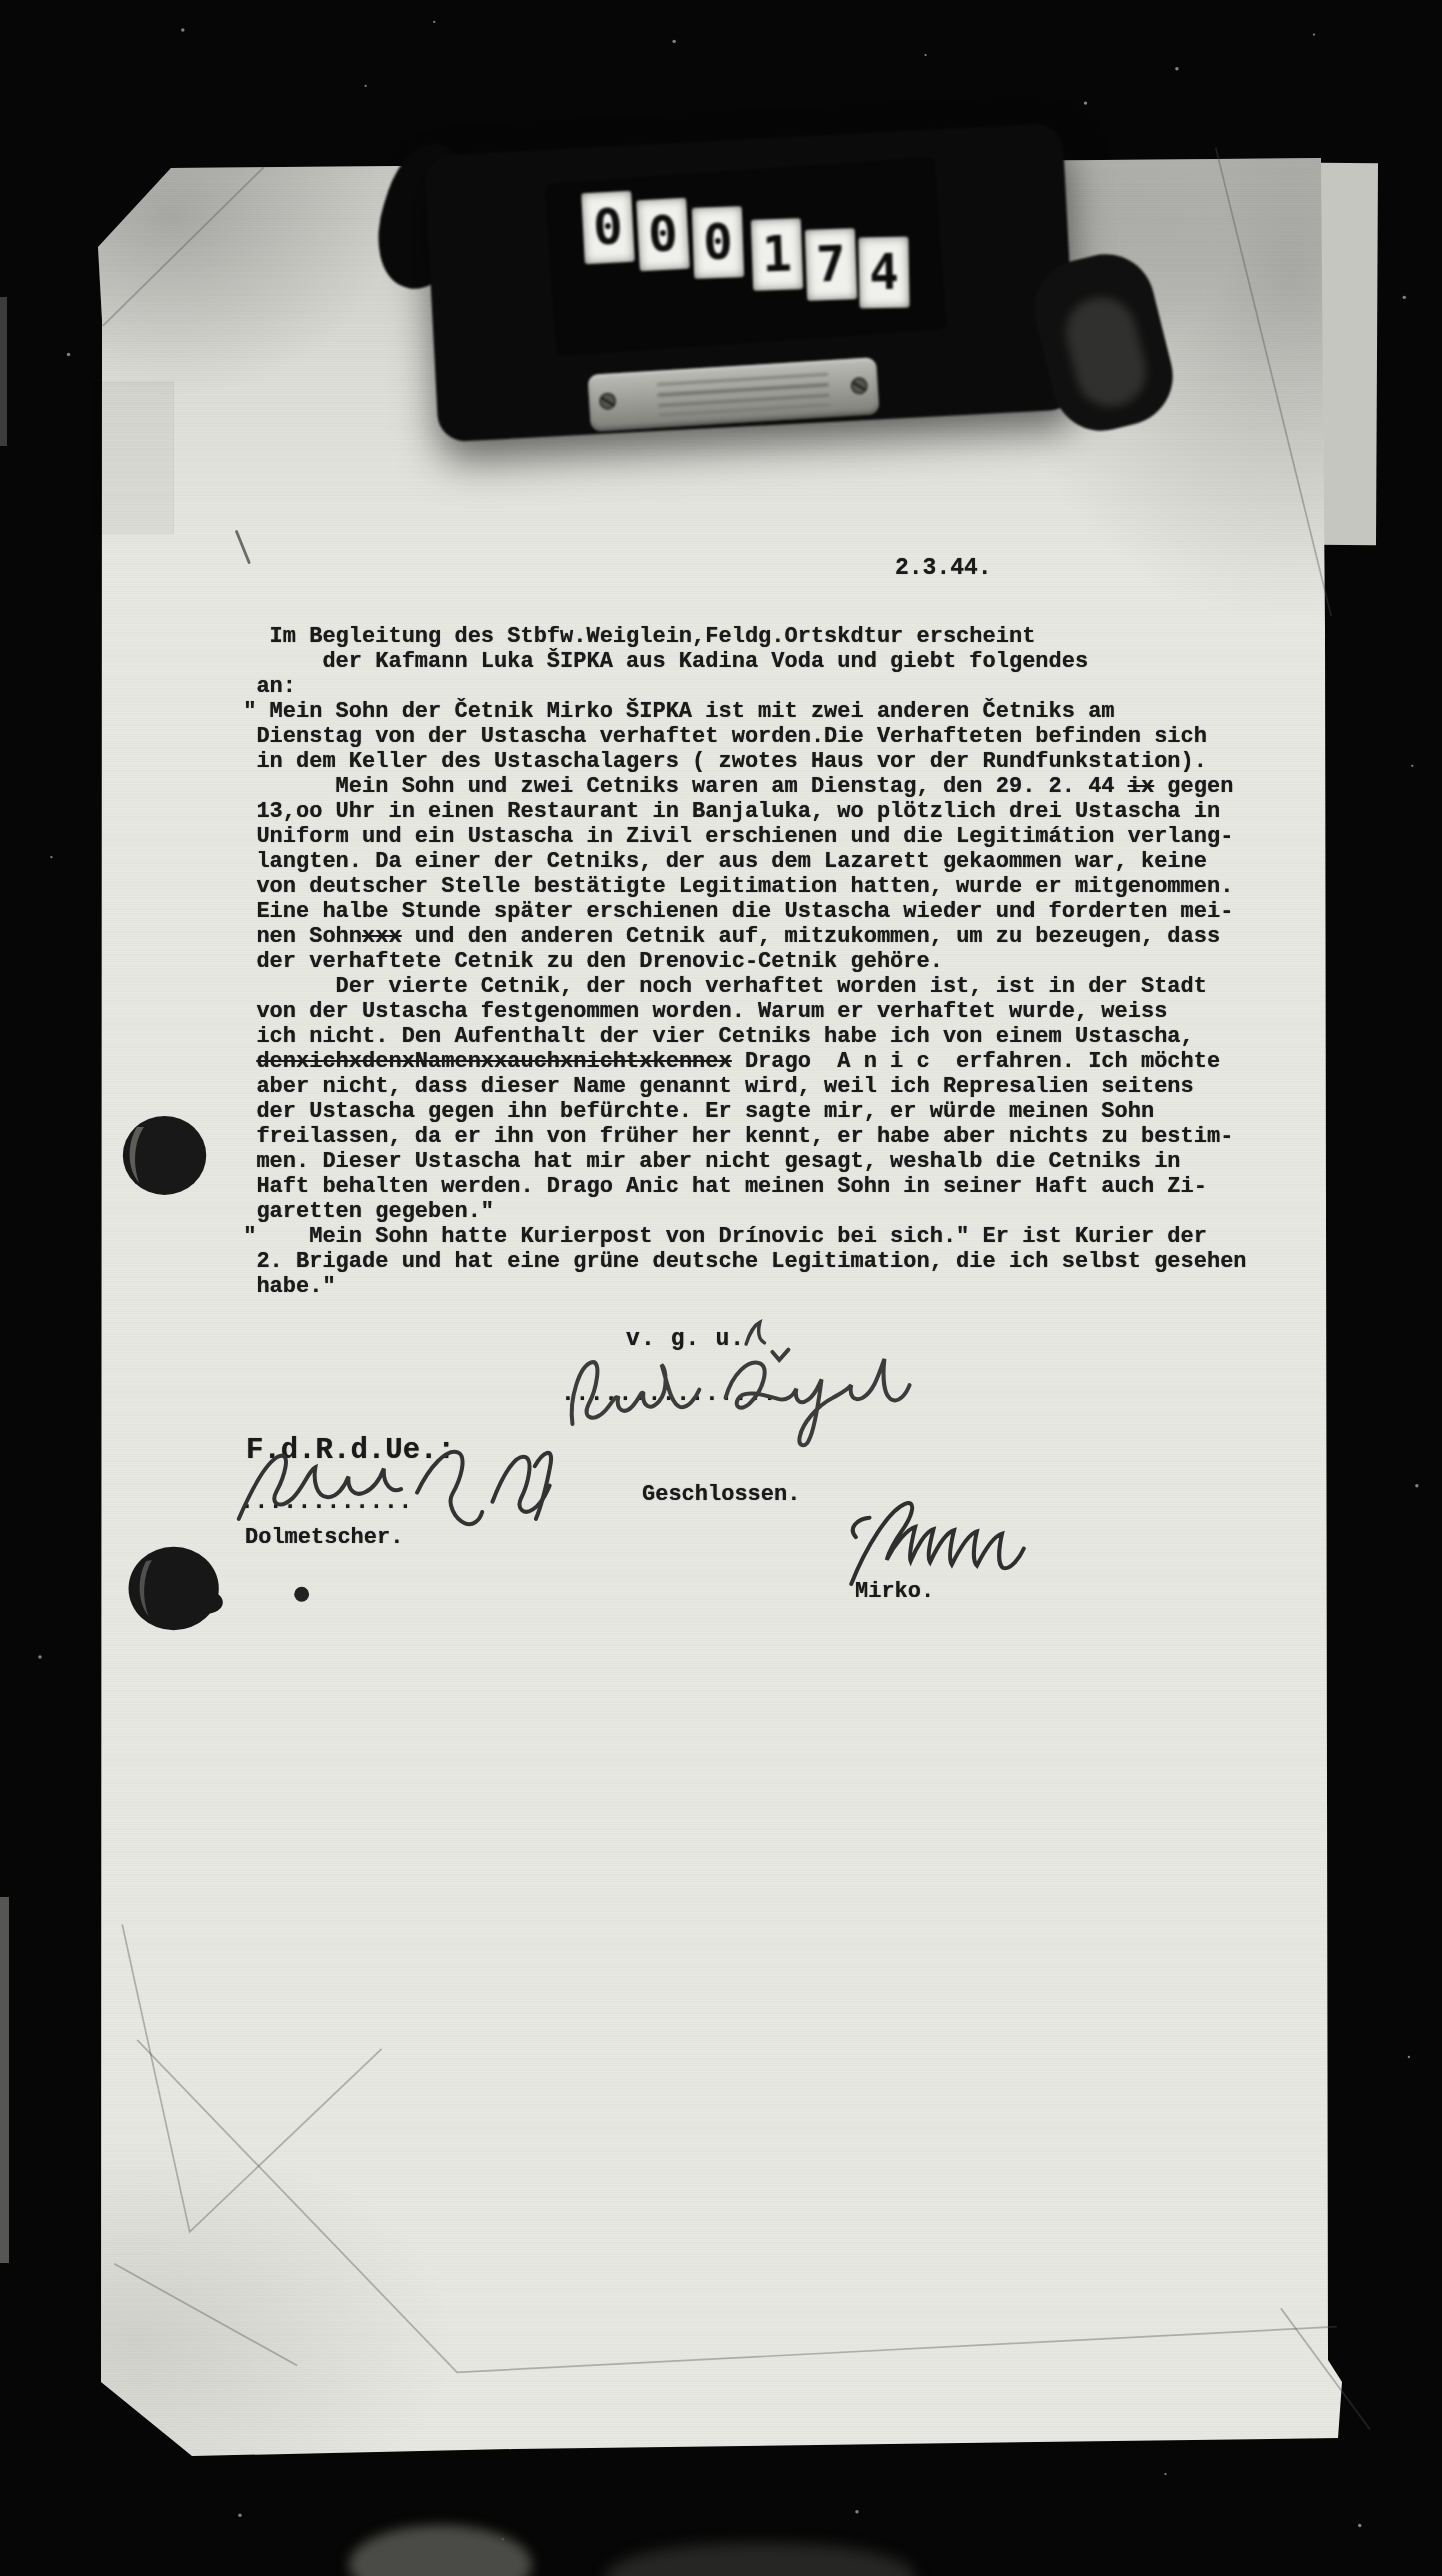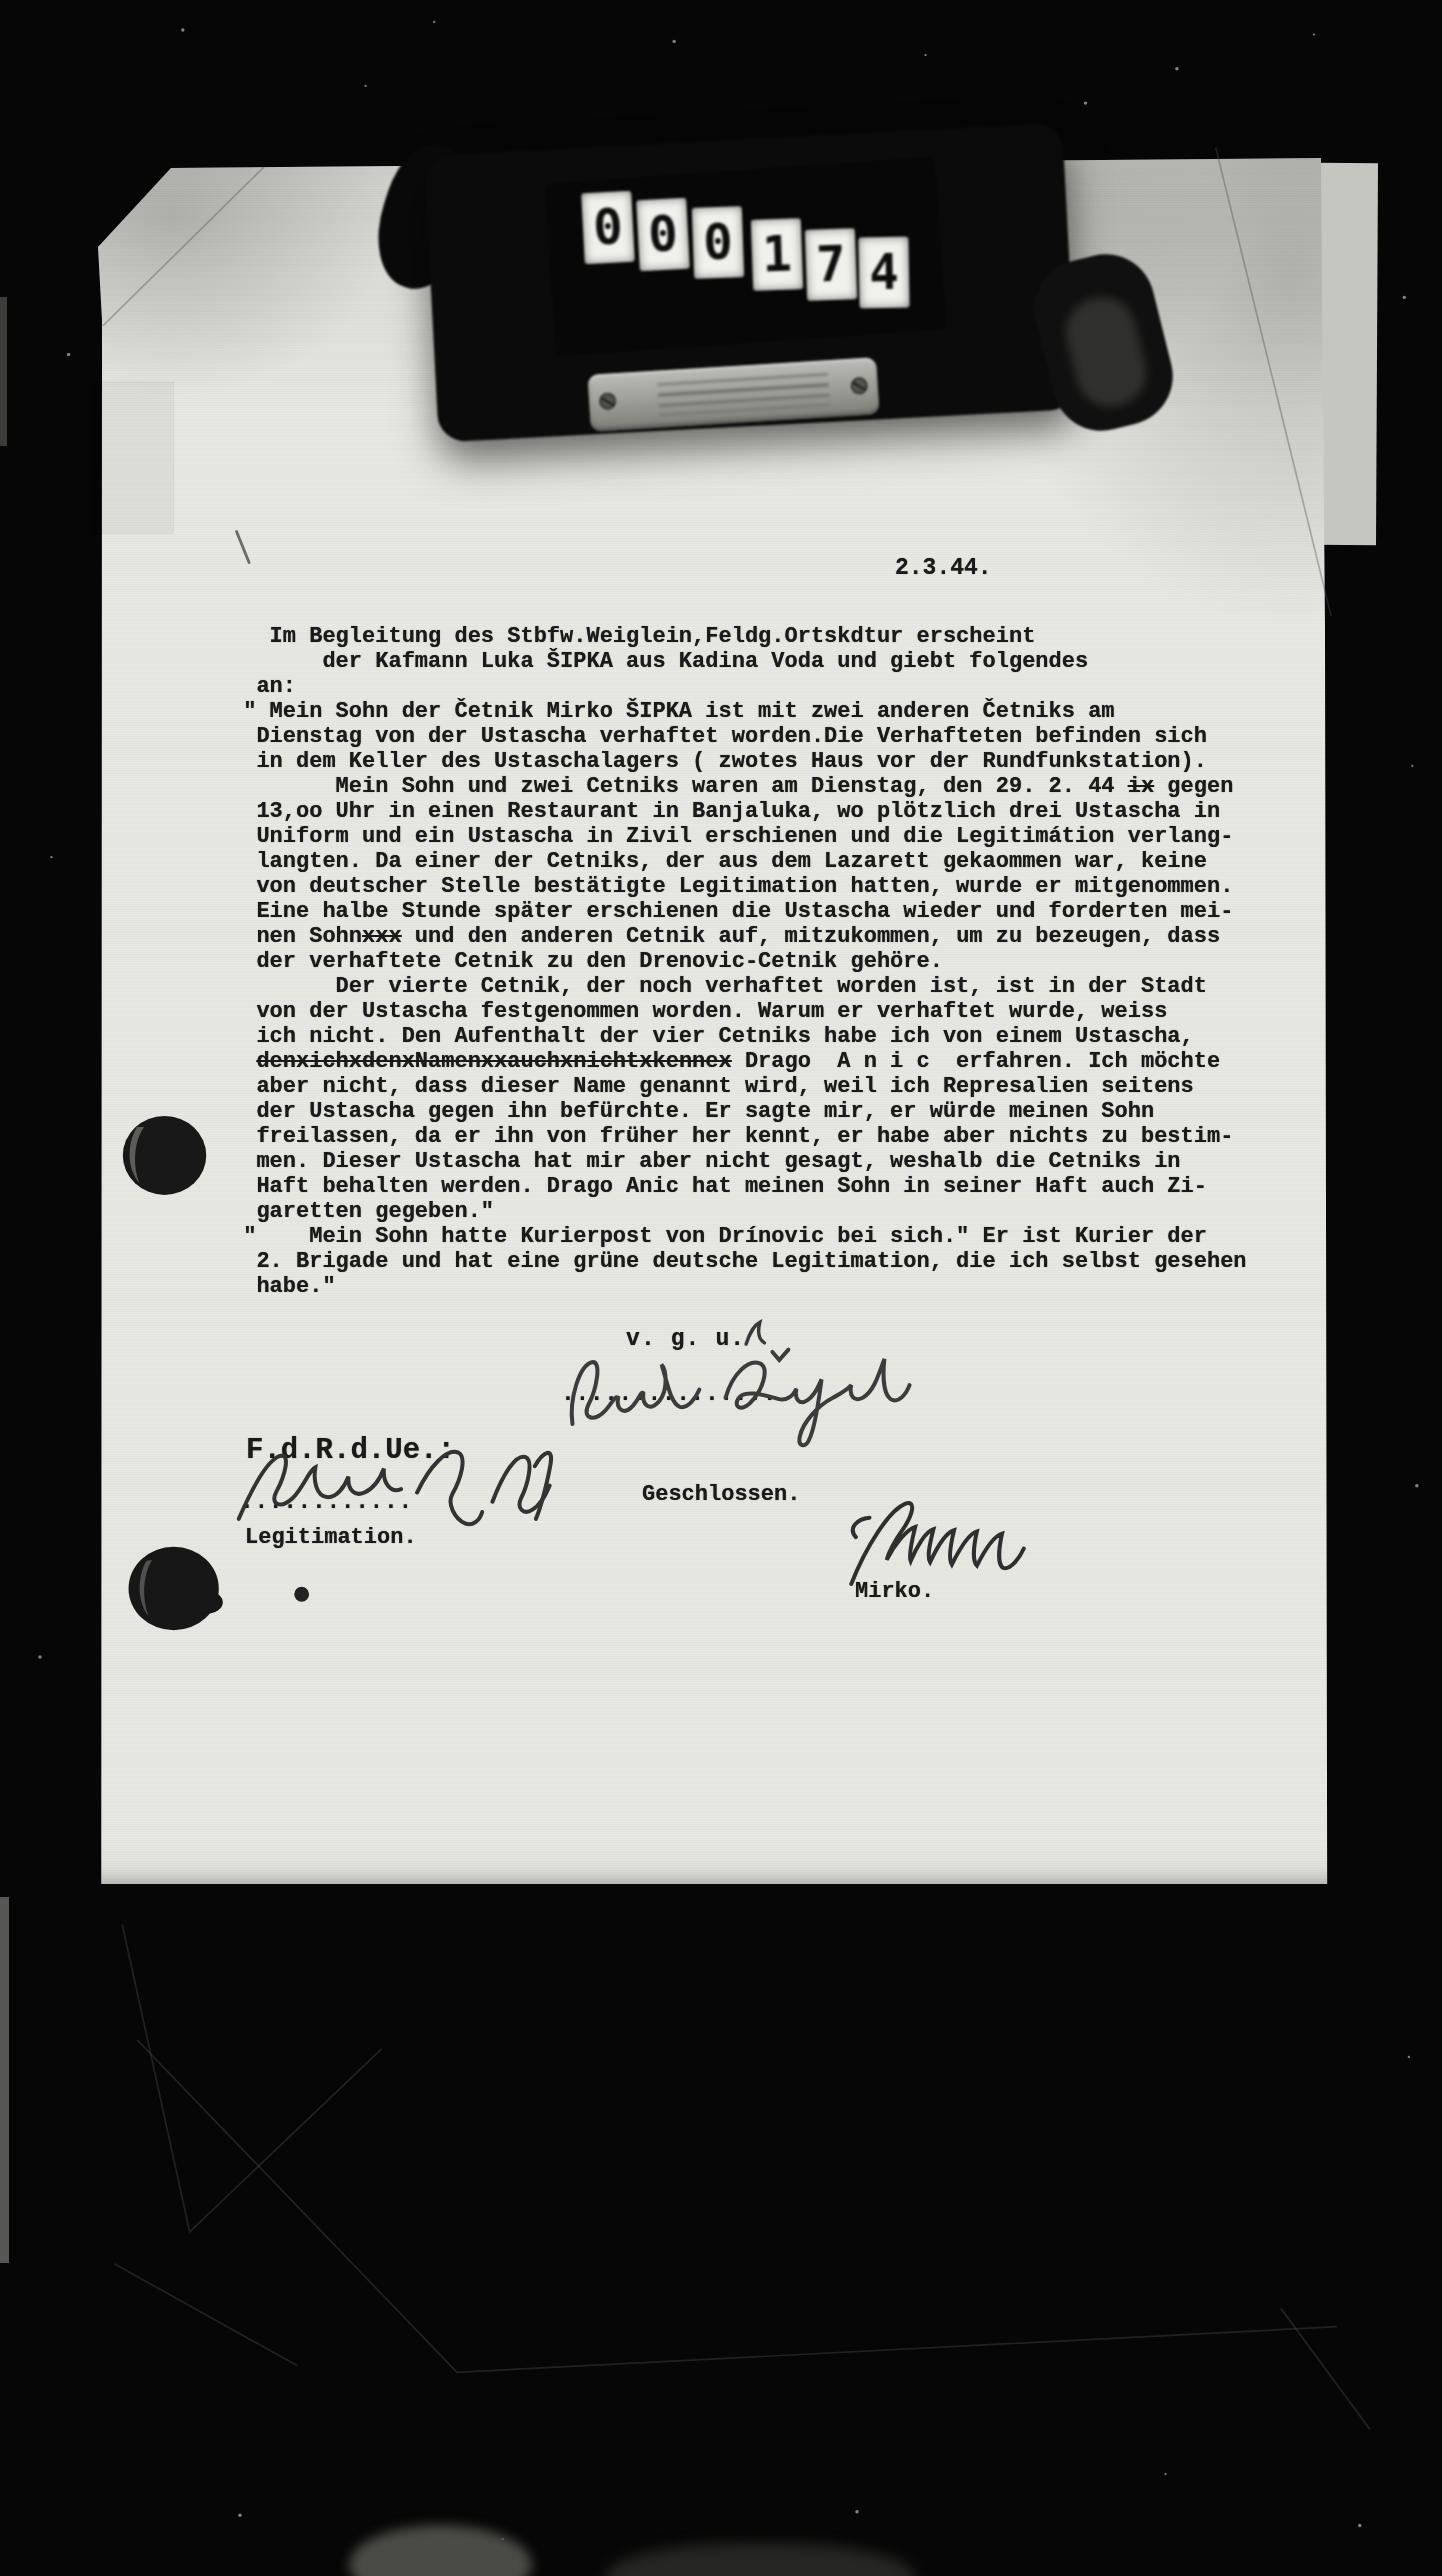--- a/index.html
+++ b/index.html
@@ -4,21 +4,21 @@
 <style>
   html,body{margin:0;padding:0;background:#060606;}
   .stage{position:relative;width:1442px;height:2576px;background:#060606;overflow:hidden;
          font-family:"Liberation Mono","DejaVu Sans Mono",monospace;}
   
   .back-sheet{position:absolute;left:1318px;top:163px;width:59px;height:382px;
               background:#c6c6c1;transform:rotate(.3deg);}
   .edge-sliver{position:absolute;background:#b9b9b4;opacity:.45;}
   .sliver-a{left:0;top:297px;width:6.9px;height:149px;opacity:.3;}
   .sliver-b{left:0;top:1897px;width:9.1px;height:366px;}
-  .paper{position:absolute;left:0;top:0;width:1442px;height:1884px;
+  .paper{position:absolute;left:0;top:0;width:1442px;height:2576px;
     clip-path:polygon(171px 168px,1321px 158px,1325px 629px,1328px 2360px,1342px 2382px,
                       1338px 2438px,514px 2449px,192px 2456px,101px 2382px,102px 320px,98px 247px);
     background:
       radial-gradient(571px 286px at 829px 240px, rgba(0,0,0,.30), rgba(0,0,0,0) 70%),
       radial-gradient(400px 469px at 1291px 274px, rgba(0,0,0,.20), rgba(0,0,0,0) 75%),
       radial-gradient(297px 240px at 171px 217px, rgba(0,0,0,.18), rgba(0,0,0,0) 75%),
       linear-gradient(180deg, rgba(0,0,0,.22), rgba(0,0,0,.05) 14%, rgba(0,0,0,0) 22%),
       radial-gradient(457px 297px at 137px 2343px, rgba(0,0,0,.10), rgba(0,0,0,0) 70%),
       repeating-linear-gradient(180deg, rgba(0,0,0,.018) 0 1.1px, rgba(255,255,255,.015) 1.1px 2.3px),
       linear-gradient(#e8e8e3,#e8e8e3);
@@ -89,21 +89,21 @@
   <div class="edge-sliver sliver-a"></div>
   <div class="edge-sliver sliver-b"></div>
 
   <div class="paper">
     <div class="typed doc-date">2.3.44.</div>
     <div class="typed doc-body"><div class="line"><span>   Im Begleitung des Stbfw.Weiglein,Feldg.Ortskdtur erscheint</span></div><div class="line"><span>       der Kafmann Luka ŠIPKA aus Kadina Voda und giebt folgendes</span></div><div class="line"><span>  an:</span></div><div class="line"><span> " Mein Sohn der Četnik Mirko ŠIPKA ist mit zwei anderen Četniks am</span></div><div class="line"><span>  Dienstag von der Ustascha verhaftet worden.Die Verhafteten befinden sich</span></div><div class="line"><span>  in dem Keller des Ustaschalagers ( zwotes Haus vor der Rundfunkstation).</span></div><div class="line"><span>        Mein Sohn und zwei Cetniks waren am Dienstag, den 29. 2. 44 </span><span class="strike">ix</span><span> gegen</span></div><div class="line"><span>  13,oo Uhr in einen Restaurant in Banjaluka, wo plötzlich drei Ustascha in</span></div><div class="line"><span>  Uniform und ein Ustascha in Zivil erschienen und die Legitimátion verlang-</span></div><div class="line"><span>  langten. Da einer der Cetniks, der aus dem Lazarett gekaommen war, keine</span></div><div class="line"><span>  von deutscher Stelle bestätigte Legitimation hatten, wurde er mitgenommen.</span></div><div class="line"><span>  Eine halbe Stunde später erschienen die Ustascha wieder und forderten mei-</span></div><div class="line"><span>  nen Sohn</span><span class="strike">xxx</span><span> und den anderen Cetnik auf, mitzukommen, um zu bezeugen, dass</span></div><div class="line"><span>  der verhaftete Cetnik zu den Drenovic-Cetnik gehöre.</span></div><div class="line"><span>        Der vierte Cetnik, der noch verhaftet worden ist, ist in der Stadt</span></div><div class="line"><span>  von der Ustascha festgenommen worden. Warum er verhaftet wurde, weiss</span></div><div class="line"><span>  ich nicht. Den Aufenthalt der vier Cetniks habe ich von einem Ustascha,</span></div><div class="line"><span>  </span><span class="strike">denxichxdenxNamenxxauchxnichtxkennex</span><span> Drago  A n i c  erfahren. Ich möchte</span></div><div class="line"><span>  aber nicht, dass dieser Name genannt wird, weil ich Represalien seitens</span></div><div class="line"><span>  der Ustascha gegen ihn befürchte. Er sagte mir, er würde meinen Sohn</span></div><div class="line"><span>  freilassen, da er ihn von früher her kennt, er habe aber nichts zu bestim-</span></div><div class="line"><span>  men. Dieser Ustascha hat mir aber nicht gesagt, weshalb die Cetniks in</span></div><div class="line"><span>  Haft behalten werden. Drago Anic hat meinen Sohn in seiner Haft auch Zi-</span></div><div class="line"><span>  garetten gegeben."</span></div><div class="line"><span> "    Mein Sohn hatte Kurierpost von Drínovic bei sich." Er ist Kurier der</span></div><div class="line"><span>  2. Brigade und hat eine grüne deutsche Legitimation, die ich selbst gesehen</span></div><div class="line"><span>  habe."</span></div></div>
     <div class="typed vgu">v. g. u.</div>
     <div class="typed dots1">...............</div>
     <div class="typed fdr">F.d.R.d.Ue.:</div>
     <div class="typed dots2">............</div>
-    <div class="typed dolm">Legitimation.</div>
+    <div class="typed dolm">Dolmetscher.</div>
     <div class="typed gesch">Geschlossen.</div>
     <div class="typed obltn">Mirko.</div>
   </div>
 
   <svg class="marks" viewBox="0 0 2524 4508" width="1442" height="2576">
 
     <g stroke="rgba(80,80,80,.38)" stroke-width="3" fill="none">
       <path d="M462,292 L180,570"></path>
       <path d="M2128,258 L2330,1078"></path>
       <path d="M214,3368 L332,3906 L668,3586"></path>

